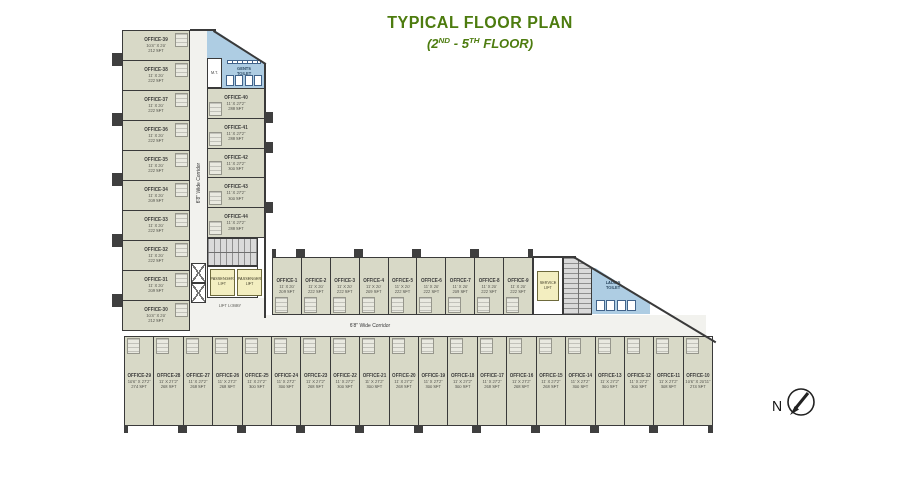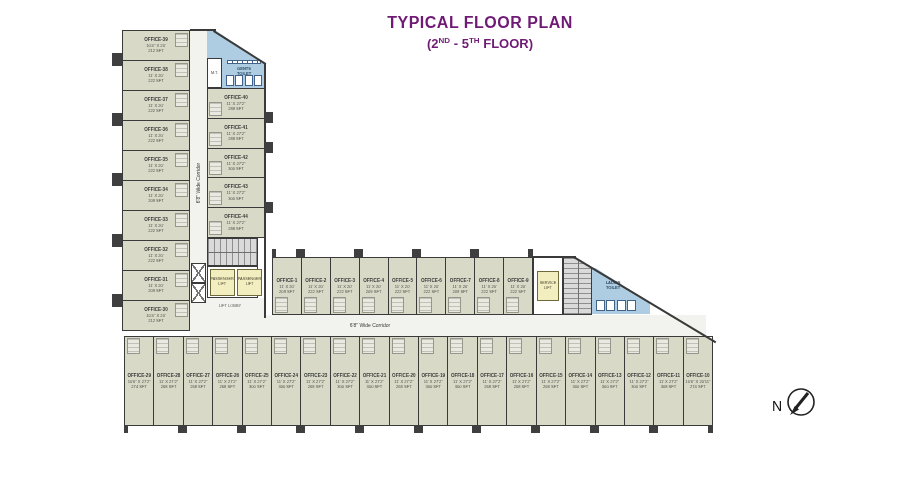--- a/index.html
+++ b/index.html
@@ -1,23 +1,23 @@
 <!DOCTYPE html>
 <html><head>
 <meta charset="utf-8">
 <style>
   * { margin:0; padding:0; box-sizing:border-box; }
   html,body { background:#ffffff; }
   body { font-family:"Liberation Sans", sans-serif; }
   #stage { position:relative; width:900px; height:500px; background:#ffffff; overflow:hidden; }
 
   
-  #title-block { position:absolute; left:300px; top:14px; width:360px; text-align:center; color:#701a75; }
+  #title-block { position:absolute; left:300px; top:14px; width:360px; text-align:center; color:#4d7c0f; }
   #title-main { font-size:16px; font-weight:bold; letter-spacing:0.5px; }
-  #title-sub  { font-size:13px; font-weight:bold; margin-top:4px; }
+  #title-sub  { font-size:13px; font-weight:bold; margin-top:4px;font-style:italic; }
   #title-sub sup { font-size:8px; }
 
   
   .wall-line { position:absolute; background:#3a3a3a; }
   .floor { position:absolute; background:#f2f2ee; }
 
   .office-col, .office-row { position:absolute; border:1.5px solid #3a3a3a; display:flex; }
   .office-col { flex-direction:column; }
   .office-row { flex-direction:row; }
   .office { position:relative; flex:1; background:#d8d9c7; display:flex; align-items:center; justify-content:center; overflow:hidden; }

